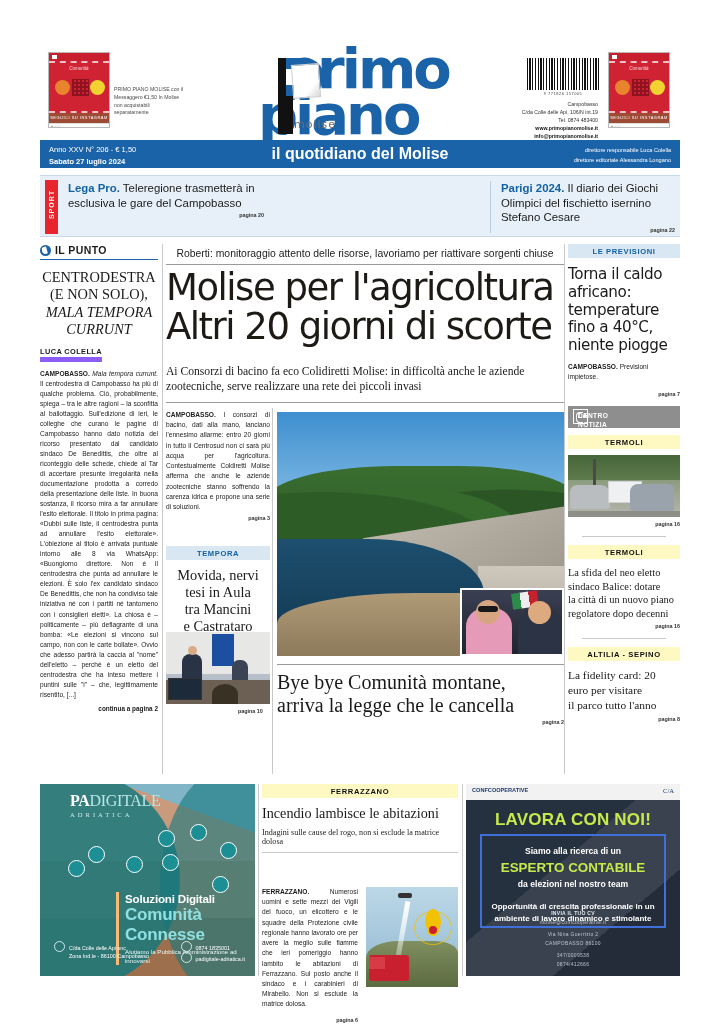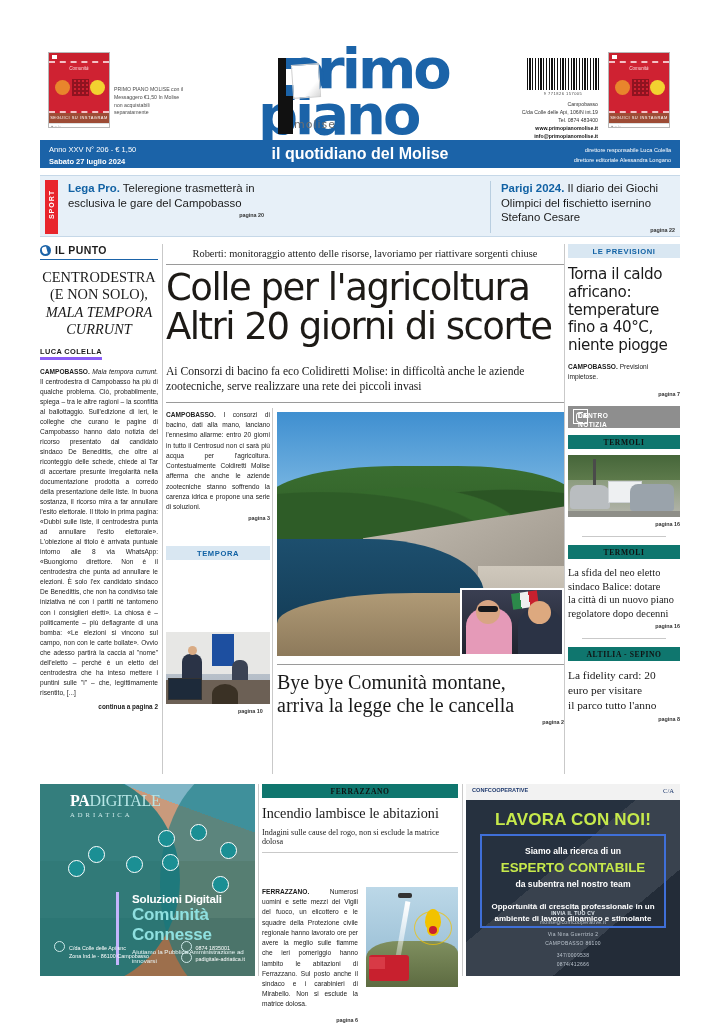--- a/index.html
+++ b/index.html
@@ -180,37 +180,37 @@
     font-size:10.5px; font-weight:bold; color:#1b1b1b; letter-spacing:.4px;
   }
   .punto-title{
     font-family:"Liberation Serif", serif;
     font-size:14.4px; line-height:1.2; text-align:center;
     margin-top:9px;
   }
   .punto-title .it{ font-style:italic; }
   .punto-author{
     font-size:7.4px; font-weight:bold; letter-spacing:.4px;
-    border-bottom:3px solid #8b5cf6; display:inline-block;
+    border-bottom:5px solid #8b5cf6; display:inline-block;
     margin-top:9px; padding-bottom:1px;
   }
   .punto-body{
     font-size:6.6px; line-height:1.52; text-align:justify;
     margin-top:7px; color:#222;
   }
   .punto-body b{ font-weight:bold; }
   .punto-body i{ font-style:italic; }
   .punto-cont{
     font-size:6.4px; font-weight:bold; text-align:right; margin-top:5px;
   }
 
   
   .occhiello{
     position:absolute; left:166px; top:248px; width:398px;
-    font-family:Liberation Serif, serif;
+    font-family:Liberation Sans, sans-serif;
     font-size:10.4px; text-align:center; color:#222;
     border-bottom:1px solid #9a9a9a; padding-bottom:5px;
   }
   .headline{
     position:absolute; left:166px; top:268px; width:400px;
     font-family:"DejaVu Sans", sans-serif;
     font-size:37px; line-height:1.06; letter-spacing:-1.5px;
     color:#1d1a16;
   }
   .sommario{
@@ -274,21 +274,21 @@
   .ins-shades{ position:absolute; left:16px; bottom:42px; width:20px; height:6px; background:#17181c; border-radius:3px; }
   .ins-flag{ position:absolute; left:50px; top:2px; width:26px; height:16px;
     background:linear-gradient(90deg,#2c8a4a 33%,#eee 33% 66%,#c8202e 66%); transform:rotate(-8deg); }
 
   
   .isernia{ position:absolute; left:166px; top:546px; width:104px; }
   .tagbar{
     background:#d9e7f2; color:#1262a4; font-size:7.6px; font-weight:bold;
     text-align:center; letter-spacing:.6px; padding:2.5px 0;
   }
-  .tagbar.yellow{ background:#0f766e; color:#111;font-family:Liberation Serif, serif; }
+  .tagbar.yellow{ background:#fef9c3; color:#111; }
   .isernia-title{
     font-family:"Liberation Serif", serif;
     font-size:14.4px; line-height:1.18; text-align:center;
     margin-top:7px;
   }
   .photo-aula{
     position:absolute; left:166px; top:632px; width:104px; height:72px;
     background:linear-gradient(#cdd4dc,#a9b2bd); overflow:hidden;
   }
   .aula-wall{ position:absolute; left:0; top:0; width:100%; height:58%; background:#e7e7e5; }
@@ -380,21 +380,21 @@
   .pa-logo .sub{
     display:block; font-size:6.6px; letter-spacing:3px; color:#cfeaea;
     font-weight:normal; margin-top:1px;
   }
   .pa-pin{
     position:absolute; width:17px; height:17px; border-radius:50%;
     background:#1b8f94; border:1.5px solid #fff;
   }
   .pa-claim{
     position:absolute; left:76px; top:108px; width:132px;
-    border-left:3px solid #c4b5fd; padding-left:13px;
+    border-left:3px solid #fdba74; padding-left:6px;
   }
   .pa-claim .l1{ font-size:11.6px; font-weight:bold; color:#fff; letter-spacing:-.2px;}
   .pa-claim .l2{ font-size:17px; font-weight:bold; color:#8fe0e0; letter-spacing:-.2px;}
   .pa-claim .l3{ font-size:6.2px; color:#eaf6f6; margin-top:3px; line-height:1.4;}
   .pa-foot{
     position:absolute; left:14px; bottom:12px; right:10px;
     display:flex; justify-content:space-between; color:#fff; font-size:5.4px;
     line-height:1.6;
   }
   .pa-ic{
@@ -589,21 +589,21 @@
     <div class="punto-body">
       <b>CAMPOBASSO.</b><i> Mala tempora currunt.</i>
       <span>Il centrodestra di Campobasso ha più di qualche problema. Ciò, probabilmente, spiega – tra le altre ragioni – la sconfitta al ballottaggio. Sull'edizione di ieri, le colleghe che curano le pagine di Campobasso hanno dato notizia del ricorso presentato dal candidato sindaco De Benedittis, che oltre al riconteggio delle schede, chiede al Tar di accertare presunte irregolarità nella documentazione prodotta a corredo della presentazione delle liste. In buona sostanza, il ricorso mira a far annullare l'esito elettorale. Il titolo in prima pagina: «Dubbi sulle liste, il centrodestra punta ad annullare l'esito elettorale». L'obiezione al titolo è arrivata puntuale intorno alle 8 via WhatsApp: «Buongiorno direttore. Non è il centrodestra che punta ad annullare le elezioni. È solo l'ex candidato sindaco De Benedittis, che non ha condiviso tale iniziativa né con i partiti né tantomeno con i consiglieri eletti». La chiosa è – politicamente – più deflagrante di una bomba: «Le elezioni si vincono sul campo, non con le carte bollate». Ovvio che adesso partirà la caccia al "nome" dell'eletto – perché è un eletto del centrodestra che ha inteso mettere i puntini sulle "i" – che, legittimamente risentito, [...]</span>
     </div>
     <div class="punto-cont">continua a pagina 2</div>
   </div>
 
   <div class="occhiello">Roberti: monitoraggio attento delle risorse, lavoriamo per riattivare sorgenti chiuse</div>
 
   <div class="headline">
-    <div>Colle per l'agricoltura</div>
+    <div>Molise per l'agricoltura</div>
     <div>Altri 20 giorni di scorte</div>
   </div>
 
   <div class="sommario">Ai Consorzi di bacino fa eco Colidiretti Molise: in difficoltà anche le aziende zootecniche, serve realizzare una rete dei piccoli invasi</div>
 
   <div class="lead">
     <b>CAMPOBASSO.</b><span> I consorzi di bacino, dati alla mano, lanciano l'ennesimo allarme: entro 20 giorni in tutto il Centrosud non ci sarà più acqua per l'agricoltura. Contestualmente Coldiretti Molise afferma che anche le aziende zootecniche stanno soffrendo la carenza idrica e propone una serie di soluzioni.</span>
     <div class="pg">pagina 3</div>
   </div>
 
@@ -619,20 +619,26 @@
       <div class="ins-person ins-p1"></div>
       <div class="ins-h1"></div>
       <div class="ins-shades"></div>
       <div class="ins-person ins-p2"></div>
       <div class="ins-h2"></div>
     </div>
   </div>
 
   <div class="isernia">
     <div class="tagbar">TEMPORA</div>
+    <div class="isernia-title">
+      <div>Movida, nervi</div>
+      <div>tesi in Aula</div>
+      <div>tra Mancini</div>
+      <div>e Castrataro</div>
+    </div>
   </div>
   <div class="photo-aula">
     <div class="aula-wall"></div>
     <div class="aula-blue"></div>
     <div class="aula-p1"></div>
     <div class="aula-p2"></div>
     <div class="aula-p3"></div>
     <div class="aula-desk"></div>
     <div class="aula-screen"></div>
     <div class="aula-head"></div>
@@ -776,21 +782,21 @@
   <div class="ad-conf">
     <div class="conf-top">
       <div class="l">CONFCOOPERATIVE</div>
       <div class="r">C/A</div>
     </div>
     <div class="conf-bg"></div>
     <div class="conf-h">LAVORA CON NOI!</div>
     <div class="conf-box">
       <div class="s1">Siamo alla ricerca di un</div>
       <div class="s2">ESPERTO CONTABILE</div>
-      <div class="s3">da subentra nel nostro team</div>
+      <div class="s3">da elezioni nel nostro team</div>
       <div class="s4">Opportunità di crescita professionale in un ambiente di lavoro dinamico e stimolante</div>
     </div>
     <div class="conf-foot">
       <div class="cv">INVIA IL TUO CV</div>
       <div>molise@confcooperative.it</div>
       <div style="margin-top:4px;">Via Nina Guerrizio 2</div>
       <div>CAMPOBASSO 86100</div>
       <div style="margin-top:4px;">347/0009538</div>
       <div>0874/412666</div>
     </div>

